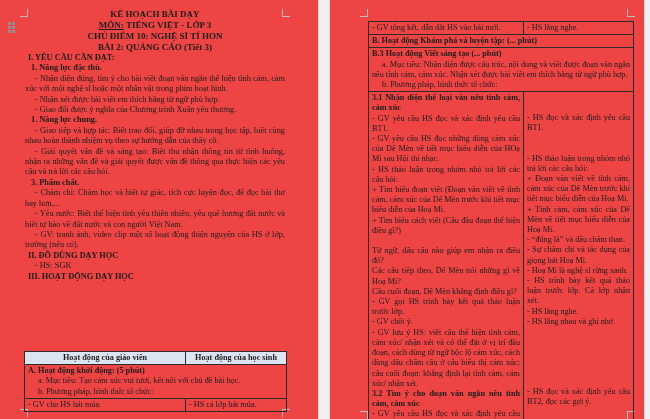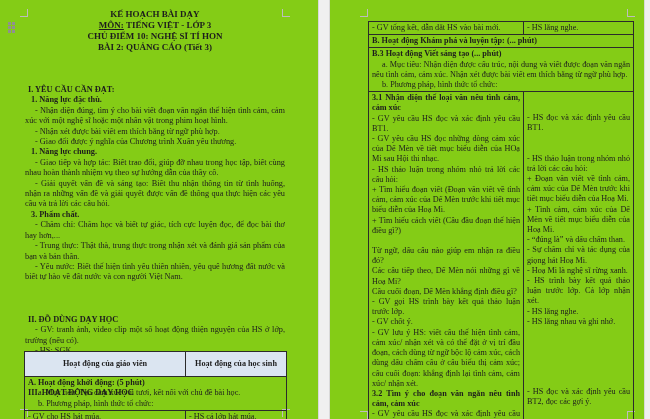--- a/index.html
+++ b/index.html
@@ -1,18 +1,18 @@
 <!DOCTYPE html>
 <html><head>
 <meta charset="utf-8">
 <style>
   html,body{margin:0;padding:0;background:#fafafa;}
   .canvas{position:relative;width:650px;height:419px;overflow:hidden;background:#ffffff;
           font-family:"Liberation Serif","DejaVu Serif",serif;color:#1d1d1d;}
-  .page{position:absolute;top:0;background:#84cc16;}
+  .page{position:absolute;top:0;background:#ef4444;}
   #page1{left:0;width:318px;height:419px;}
   #page-gap{position:absolute;left:318px;top:0;width:12px;height:419px;background:#f0f0f0;
             border-left:1px solid #d9d9d9;border-right:1px solid #d9d9d9;box-sizing:border-box;}
   #page2{left:330px;width:362px;height:419px;}
   #right-strip{position:absolute;left:644px;top:0;width:6px;height:419px;background:#f0f0f0;
                border-left:1px solid #d9d9d9;box-sizing:border-box;}
   
   .cm{position:absolute;width:8px;height:8px;box-sizing:border-box;}
   .cm.tl{border-right:1px solid #bdbdbd;border-bottom:1px solid #bdbdbd;}
   .cm.tr{border-left:1px solid #bdbdbd;border-bottom:1px solid #bdbdbd;}
@@ -21,26 +21,26 @@
   
   .handle{position:absolute;left:8px;top:22px;width:8px;height:13px;display:grid;
           grid-template-columns:3px 3px;grid-auto-rows:3px;gap:1px;cursor:grab;}
   .handle i{background:#909090;width:2.5px;height:2.5px;display:block;}
   
   .content1{position:absolute;left:25px;top:9px;width:260px;}
   .t{ text-align:center;font-weight:bold;font-size:9px;line-height:11px;white-space:pre;}
   .t .u{text-decoration:underline;}
   .t span{white-space:pre;}
   .p{font-size:8.3px;line-height:10.4px;text-align:justify;text-indent:10px;}
-  .p.hA{font-weight:bold;text-indent:3px;text-align:left;margin-top:32px;}
+  .p.hA{font-weight:bold;text-indent:3px;text-align:left;}
   .p.hB{font-weight:bold;text-indent:6px;text-align:left;}
   
   table{border-collapse:collapse;table-layout:fixed;font-size:8.2px;line-height:10.2px;}
   td,th{border:1px solid #2b2b2b;vertical-align:top;padding:1px 3px;overflow:hidden;}
-  th{background:#dbe5f1;font-weight:bold;padding:7px 2px;}
+  th{background:#dbe5f1;font-weight:bold;padding:1px 2px;}
   #table1{position:absolute;left:24px;top:351px;width:262px;}
   #table2{position:absolute;left:38px;top:21px;width:265px;}
   .cellp{margin:0;text-align:justify;}
   .cellp.ind{text-indent:10px;}
   .cellp.b{font-weight:bold;}
   .tall{height:319px;}
   .gap10{margin-top:10px;}
   .mt20{margin-top:20px;}
   .mt60{margin-top:60px;}
 </style>
@@ -72,24 +72,23 @@
       <div class="p hA">I. YÊU CẦU CẦN ĐẠT:</div>
       <div class="p hB">1. Năng lực đặc thù.</div>
       <div class="p">- Nhận diện đúng, tìm ý cho bài viết đoạn văn ngắn thể hiện tình cảm, cảm xúc với một nghệ sĩ hoặc một nhân vật trong phim hoạt hình.</div>
       <div class="p">- Nhận xét được bài viết em thích bằng từ ngữ phù hợp.</div>
       <div class="p">- Giao đổi được ý nghĩa của Chương trình Xuân yêu thương.</div>
       <div class="p hB">1. Năng lực chung.</div>
       <div class="p">- Giao tiếp và hợp tác: Biết trao đổi, giúp đỡ nhau trong học tập, biết cùng nhau hoàn thành nhiệm vụ theo sự hướng dẫn của thầy cô.</div>
       <div class="p">- Giải quyết vấn đề và sáng tạo: Biết thu nhận thông tin từ tình huống, nhận ra những vấn đề và giải quyết được vấn đề thông qua thực hiện các yêu cầu và trả lời các câu hỏi.</div>
       <div class="p hB">3. Phẩm chất.</div>
       <div class="p">- Chăm chỉ: Chăm học và biết tự giác, tích cực luyện đọc, để đọc bài thơ hay hơn,...</div>
-      <div class="p">- Trung thực: Thật thà, trung thực trong nhận xét và đánh giá sản phẩm của bạn và bản thân.</div>
       <div class="p">- Yêu nước: Biết thể hiện tình yêu thiên nhiên, yêu quê hương đất nước và biết tự hào về đất nước và con người Việt Nam.</div>
+      <div class="p">- GV: tranh ảnh, video clip một số hoạt động thiện nguyện của HS ở lớp, trường (nếu có).</div>
       <div class="p hA">II. ĐỒ DÙNG DẠY HỌC</div>
-      <div class="p">- GV: tranh ảnh, video clip một số hoạt động thiện nguyện của HS ở lớp, trường (nếu có).</div>
       <div class="p">- HS: SGK</div>
       <div class="p hA">III. HOẠT ĐỘNG DẠY HỌC</div>
     </div>
 
     <table id="table1">
       <colgroup>
           <col style="width:161px">
           <col style="width:101px">
         </colgroup>
       <tbody>

